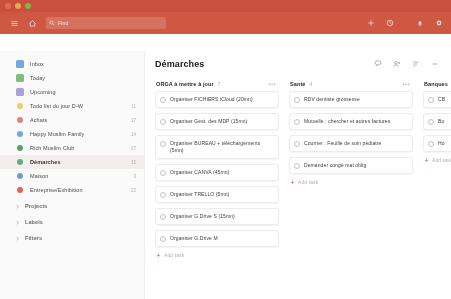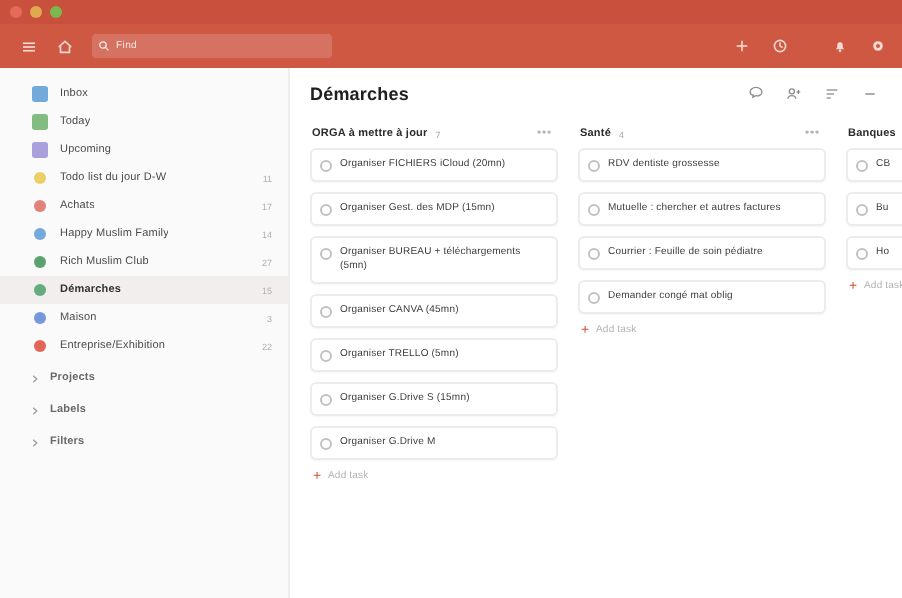--- a/index.html
+++ b/index.html
@@ -77,20 +77,21 @@
     background: rgba(255,255,255,.14);
     border-radius: 4px; padding: 0 2px; line-height: 7px;
   }
 
   
   .body {
     flex: 1 1 auto;
     display: flex;
     min-height: 0;
     background: #000000;
+    margin-top: 17px;
   }
 
   
   .sidebar {
     width: 145px;
     background: #fafafa;
     border-right: 1px solid #eeeeee;
     padding: 6px 0 0 0;
     flex: 0 0 auto;
     overflow: hidden;

